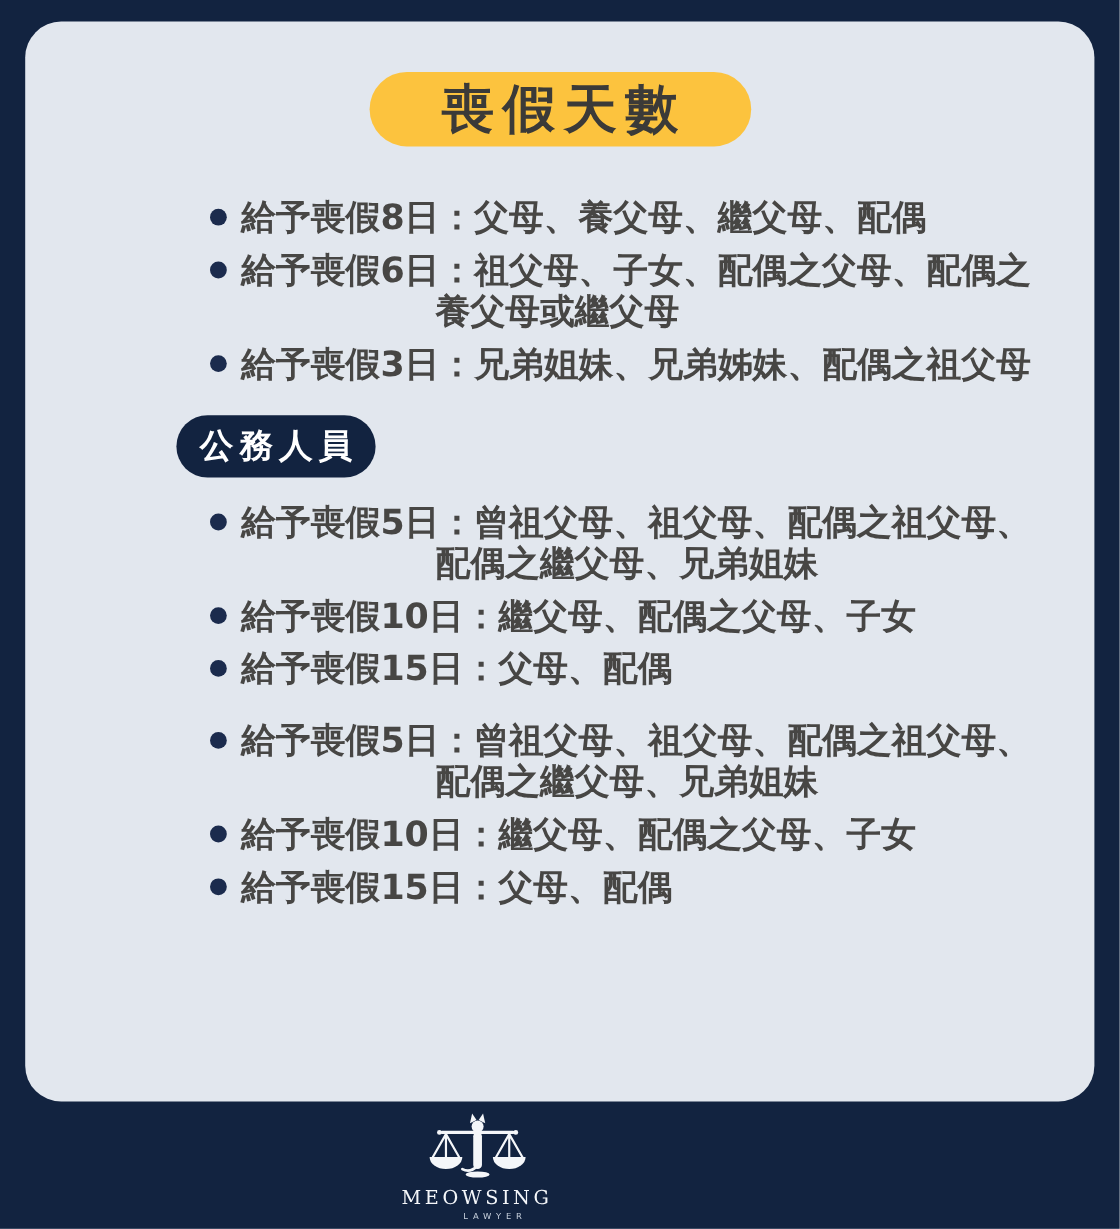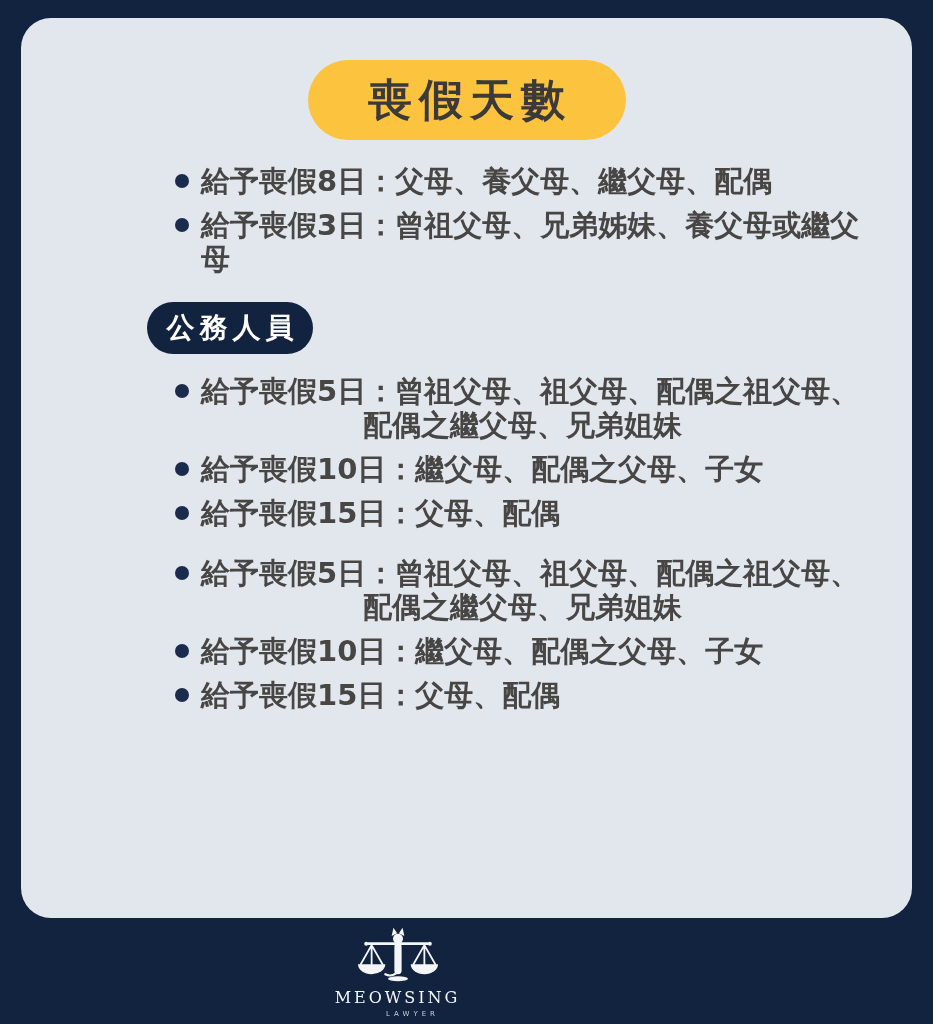--- a/index.html
+++ b/index.html
@@ -23,21 +23,21 @@
     position:absolute;
     left:21px;top:18px;
     width:891px;height:900px;
     background:var(--card);
     border-radius:30px;
   }
   .title-pill{
     position:absolute;
     top:42px;left:50%;
     transform:translateX(-50%);
-    width:318px;height:80px;
+    width:318px;height:62px;
     background:var(--accent-yellow);
     border-radius:40px;
     display:flex;align-items:center;justify-content:center;
     font-size:44px;font-weight:700;
     color:var(--title-text);
     letter-spacing:7px;text-indent:7px;
   }
   .content{
     position:absolute;
     top:146px;left:126px;right:40px;
@@ -105,21 +105,28 @@
       <div class="bullets">
         <div class="bullet-item">
           <span class="dot"></span>
           <div class="bullet-text">
             <div>給予喪假8日：父母、養父母、繼父母、配偶</div>
           </div>
         </div>
         <div class="bullet-item">
           <span class="dot"></span>
           <div class="bullet-text">
-            <div>給予喪假3日：曾祖父母、兄弟姊妹、養父母或繼父母</div>
+            <div>給予喪假6日：祖父母、子女、配偶之父母、配偶之</div>
+            <div class="cont">養父母或繼父母</div>
+          </div>
+        </div>
+        <div class="bullet-item">
+          <span class="dot"></span>
+          <div class="bullet-text">
+            <div>給予喪假3日：兄弟姐妹、兄弟姊妹、配偶之祖父母</div>
           </div>
         </div>
       </div>
     </div>
 
     <div class="section">
       <div class="section-pill">
         <span>公務人員</span>
       </div>
       <div class="bullets">

